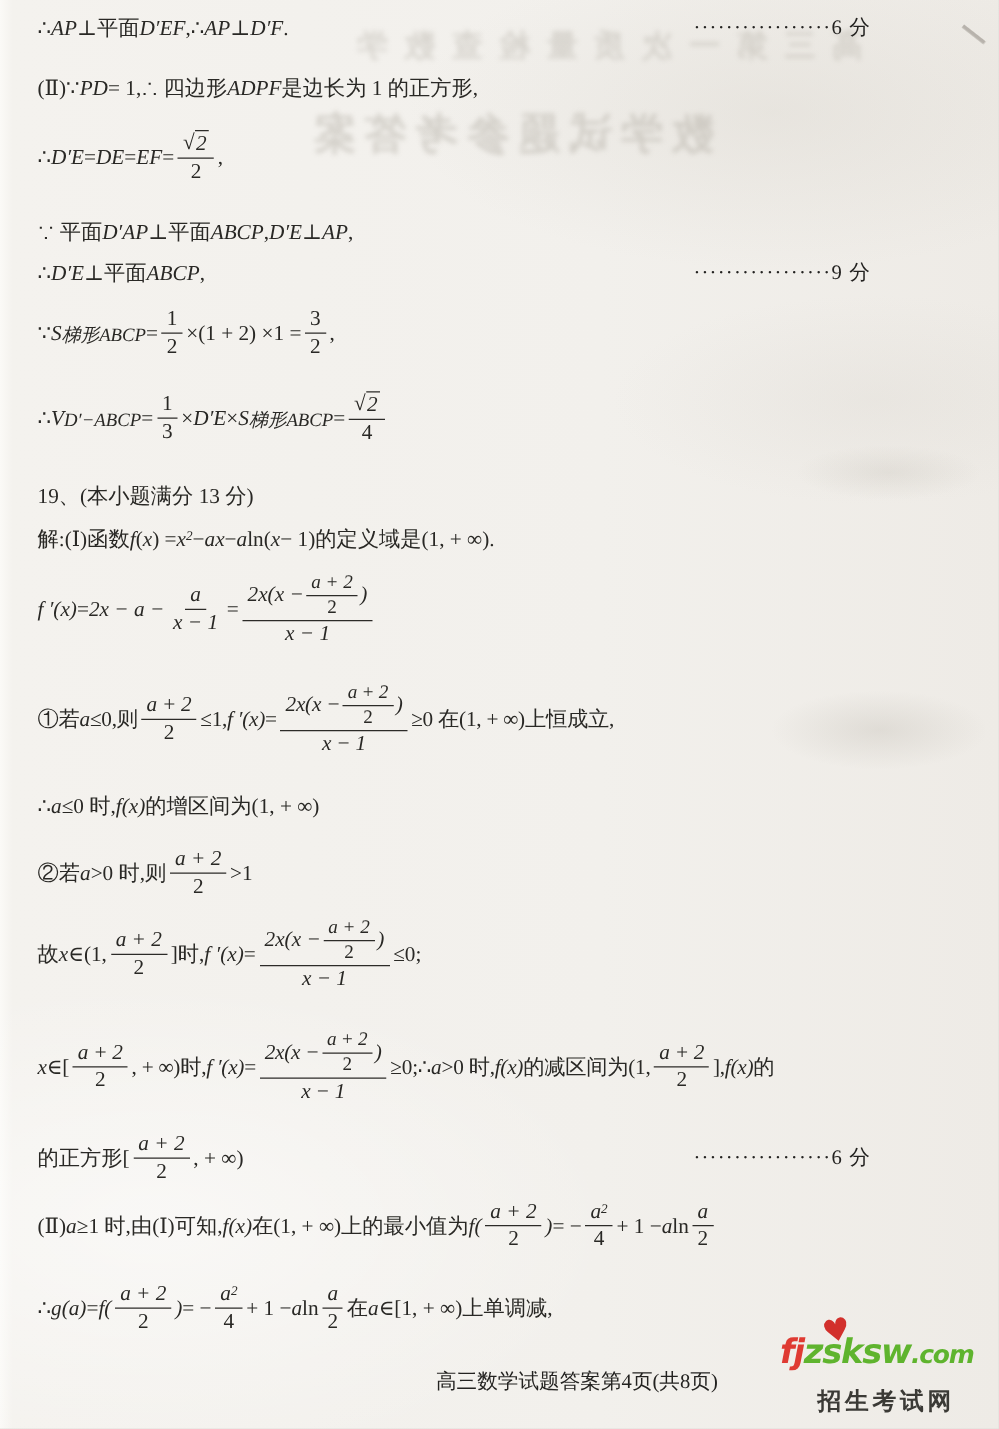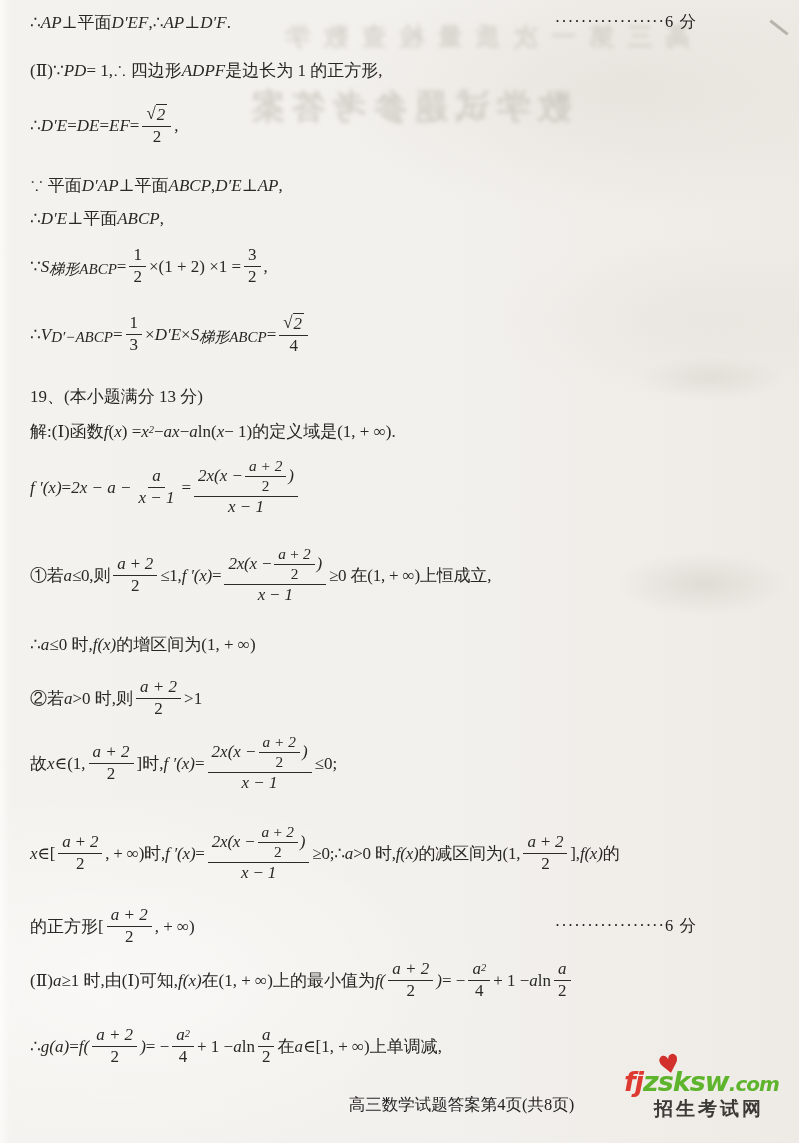--- a/index.html
+++ b/index.html
@@ -53,21 +53,21 @@
     position:relative;
   }
   .wm-red{color:#df3a32;}
   .wm-green{color:#5fb42e;}
   .wm-suffix{font-size:20px;}
   .wm-heart{
     position:absolute;left:34px;top:-16px;color:#d2302c;font-size:25px;
     font-family:"DejaVu Sans",sans-serif;font-style:normal;transform:rotate(-12deg);
   }
   .wm-caption{
-    margin-top:1px;padding-left:30px;font-size:19px;font-weight:bold;color:#3b3a36;
+    margin-top:13px;padding-left:30px;font-size:19px;font-weight:bold;color:#3b3a36;
     letter-spacing:3px;font-family:"Liberation Serif","DejaVu Serif",serif;
   }
 </style>
 </head>
 <body>
 
 <div class="page">
 
   <div class="bleed bleed-a">高三第一次质量检查数学</div>
   <div class="bleed bleed-b">数学试题参考答案</div>
@@ -135,20 +135,21 @@
       </span>
   </div>
   <div class="line" style="top:208px">
     <span class="math">
         <span class="mr">∴ </span>
         <span class="mi">D′E</span>
         <span class="mr"> ⊥平面 </span>
         <span class="mi">ABCP</span>
         <span class="mr">,</span>
       </span>
+    <span class="score">·················9 分</span>
   </div>
   <div class="line" style="top:246px">
     <span class="math">
         <span class="mr">∵ </span>
         <span class="mi">S</span>
         <sub>梯形ABCP</sub>
         <span class="mr"> = </span>
         <span class="frac">
           <span class="num">
             <span class="mr">1</span>

